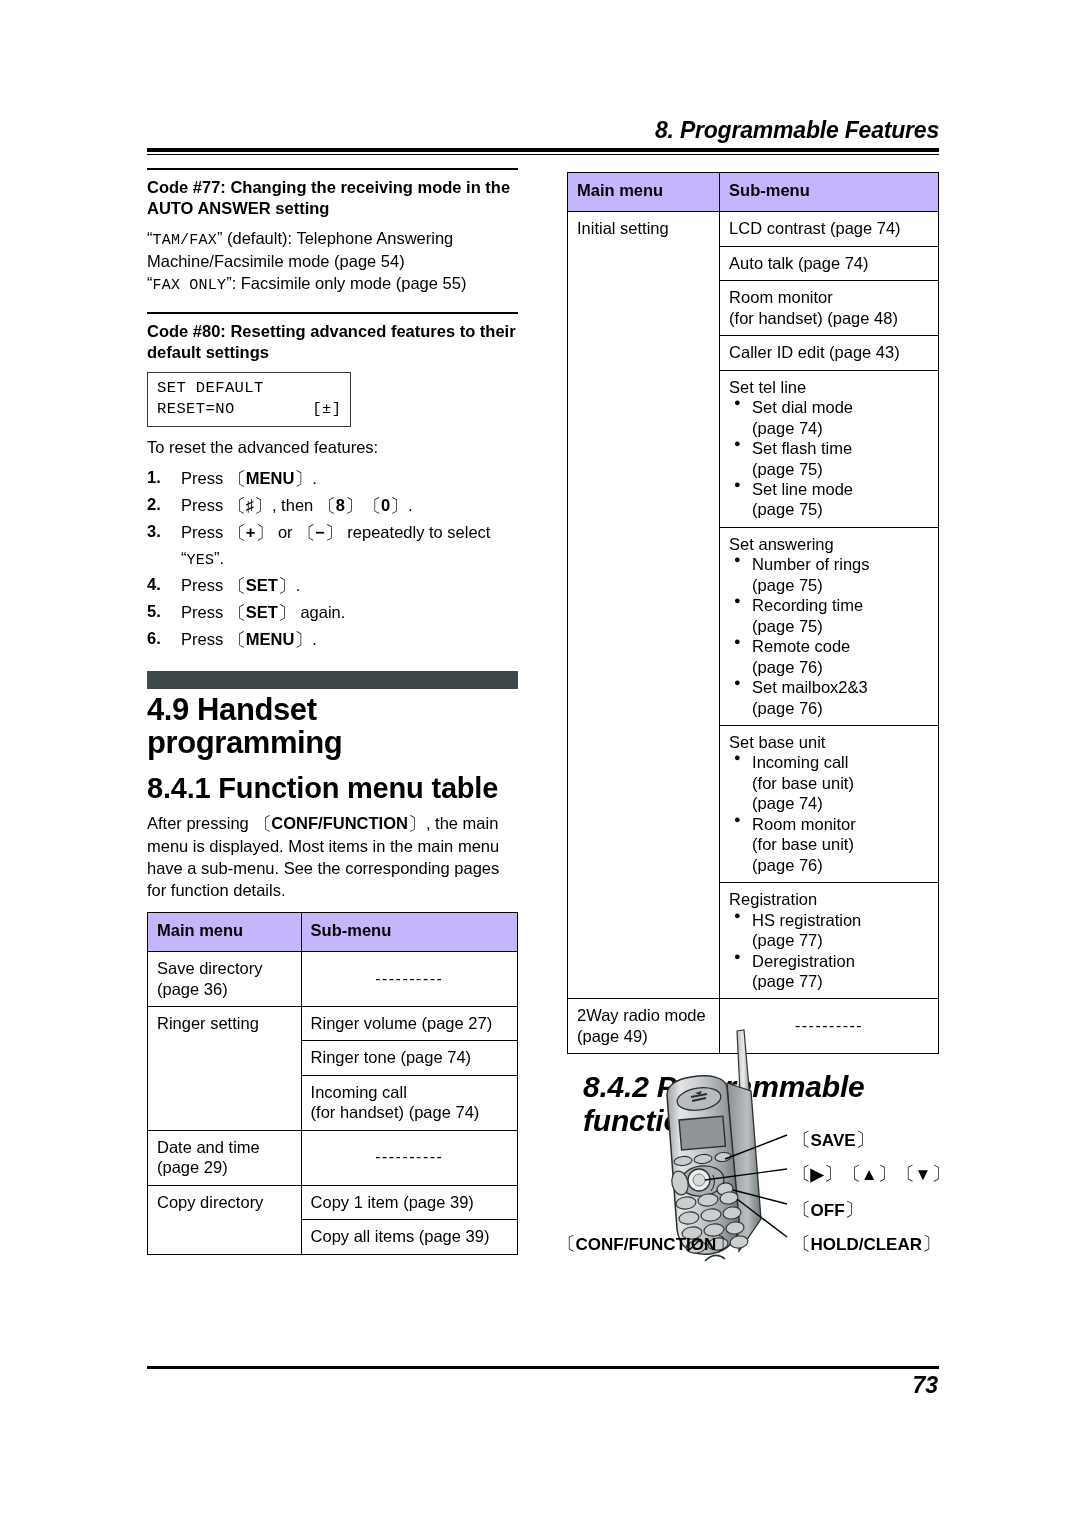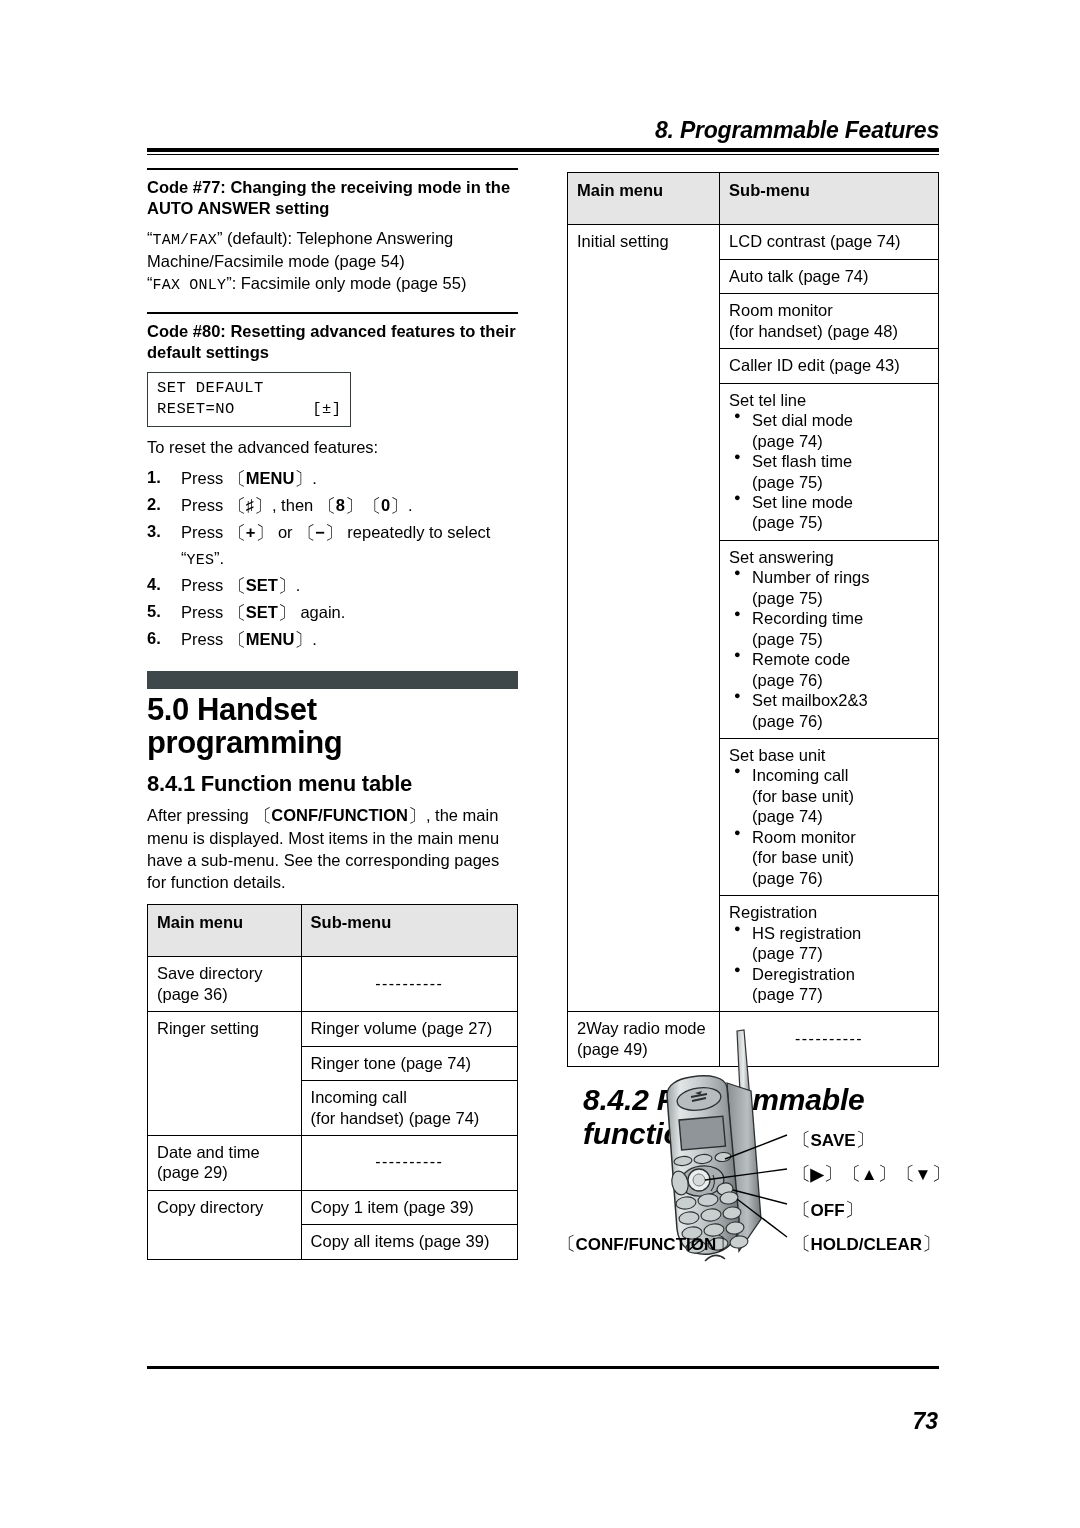--- a/index.html
+++ b/index.html
@@ -60,21 +60,20 @@
     height: 3px;
     background: #000;
   }
   .ftr-page {
     position: absolute;
     right: 142px;
     top: 1372px;
     font-size: 23px;
     font-weight: bold;
     font-style: italic;
-    margin-top: 36px;
   }
 
   
   .col-left {
     position: absolute;
     left: 147px;
     top: 168px;
     width: 371px;
   }
   .col-right {
@@ -162,21 +161,21 @@
     margin: 18px 0 4px 0;
   }
   .h-major {
     font-size: 31px;
     font-weight: bold;
     letter-spacing: -0.4px;
     margin: 4px 0 12px 0;
     line-height: 1.08;
   }
   .h-minor {
-    font-size: 22px;
+    font-size: 29px;
     font-weight: bold;
     letter-spacing: -0.2px;
     margin: 0 0 7px 0;
     line-height: 1.12;
   }
   .h-minor-r {
     font-size: 30px;
     font-weight: bold;
     letter-spacing: -0.2px;
     margin: 16px 0 0 16px;
@@ -194,24 +193,24 @@
   table.menu td, table.menu th {
     border: 1.3px solid #000;
     vertical-align: top;
     padding: 6px 9px 7px 9px;
     font-size: 16.5px;
     line-height: 1.24;
     text-align: left;
     font-weight: normal;
   }
   table.menu th {
-    background: #e5e5e5;
+    background: #c4b5fd;
     font-weight: bold;
     padding-top: 7px;
-    padding-bottom: 24px;
+    padding-bottom: 11px;
   }
   table.menu td.dashes {
     text-align: center;
     vertical-align: middle;
     letter-spacing: 1.5px;
     font-size: 16px;
   }
   .col-a { width: 41.5%; }
   .col-b { width: 58.5%; }
   .r-col-a { width: 41%; }
@@ -310,21 +309,21 @@
         <span class="num">5.</span>
         <span>Press </span><span class="key"><span class="bk">〔</span><span>SET</span><span class="bk">〕</span></span><span> again.</span>
       </li>
       <li>
         <span class="num">6.</span>
         <span>Press </span><span class="key"><span class="bk">〔</span><span>MENU</span><span class="bk">〕</span></span><span>.</span>
       </li>
     </ol>
 
     <div class="sec-bar"></div>
-    <div class="h-major">5.0 Handset programming</div>
+    <div class="h-major">4.9 Handset programming</div>
 
     <div class="h-minor">8.4.1 Function menu table</div>
     <div class="body-text"><span>After pressing </span><span class="key"><span class="bk">〔</span><span>CONF/FUNCTION</span><span class="bk">〕</span></span><span>, the main menu is displayed. Most items in the main menu have a sub-menu. See the corresponding pages for function details.</span></div>
 
     <table class="menu">
       <colgroup>
           <col class="col-a">
           <col class="col-b">
         </colgroup>
       <tbody>

